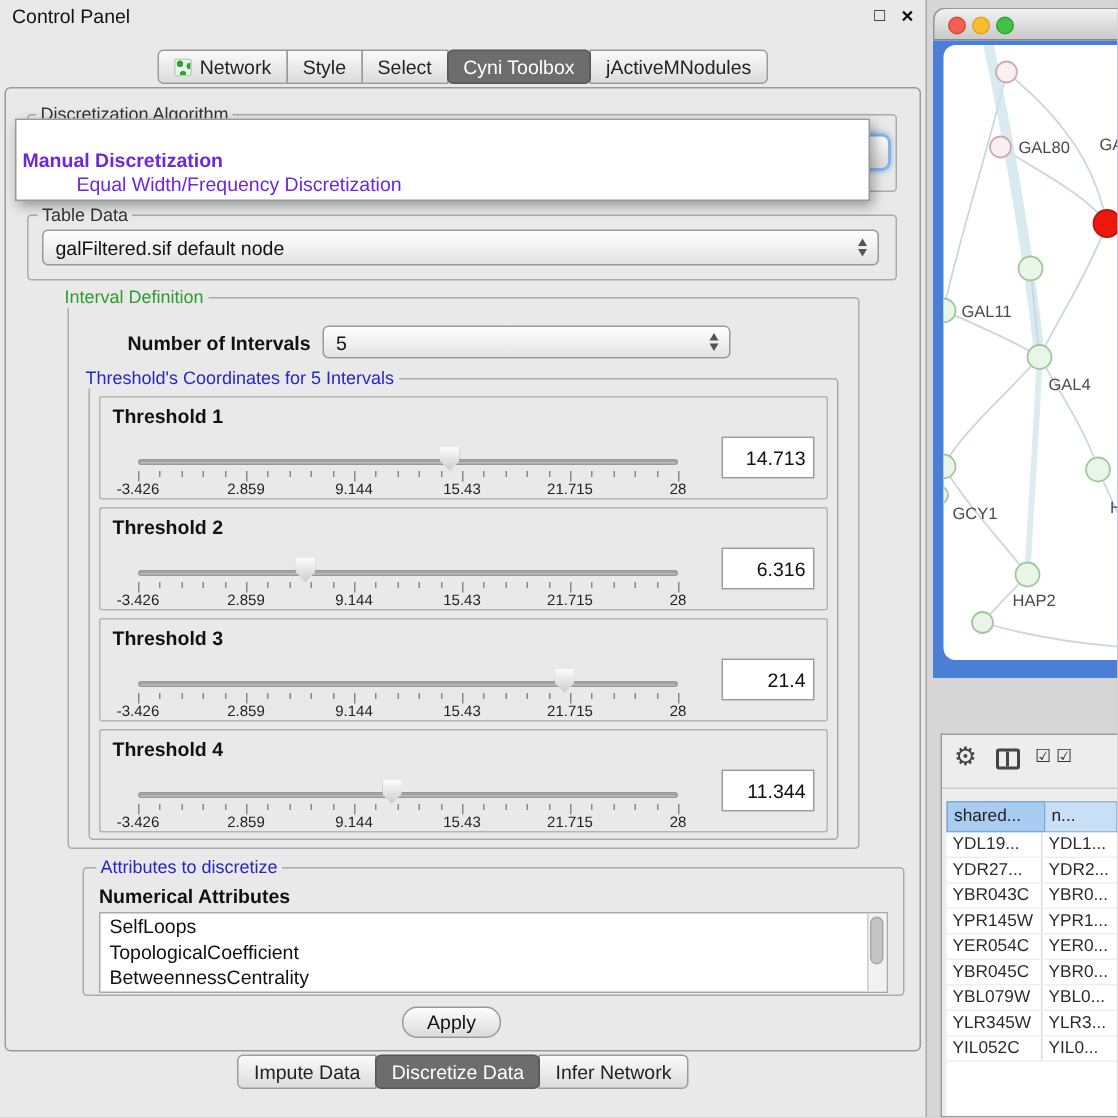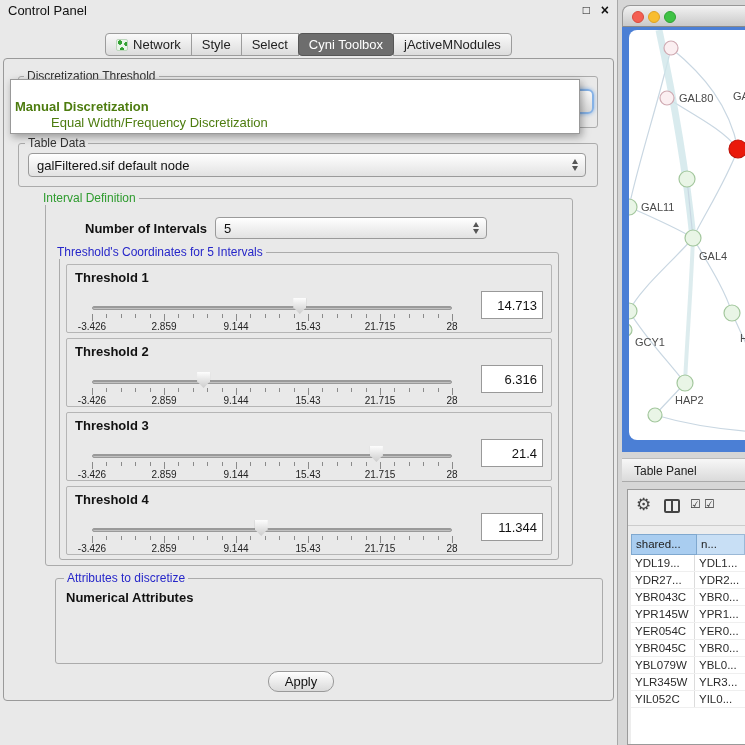--- a/index.html
+++ b/index.html
@@ -40,21 +40,21 @@
   .disc-box { position:absolute; left:18px; top:76px; width:580px; height:52px;
               border:1px solid #ababab; border-radius:3px; }
   .disc-title { left:24px; top:69px; }
   .combo-frag { position:absolute; left:566px; top:89px; width:28px; height:25px; z-index:4;
                 border:2px solid #86b2e6; border-radius:6px; box-shadow:0 0 4px #86b2e6;
                 background:linear-gradient(#fafafa,#dadada); }
 
   .algo-popup { position:absolute; left:10px; top:79px; width:570px; height:55px; background:#fff;
                 border:1px solid #999; box-shadow:2px 3px 8px rgba(0,0,0,.35); z-index:6; }
   .algo-ph { position:absolute; left:0; right:0; top:3px; text-align:center; color:#b3b3b3; font-size:13px; }
-  .algo-item { position:absolute; left:4px; font-size:13px; color:#4d7c0f; white-space:nowrap; }
+  .algo-item { position:absolute; left:4px; font-size:13px; color:#6d28d9; white-space:nowrap; }
   .algo-item.bold { font-weight:bold; }
 
   .td-box { position:absolute; left:18px; top:143px; width:580px; height:44px;
             border:1px solid #ababab; border-radius:3px; }
   .td-title { left:25px; top:136px; }
   .combo { background:linear-gradient(#ffffff,#e2e2e2); border:1px solid #9a9a9a; border-radius:4px;
            font-size:13px; color:#111; display:flex; align-items:center; padding:0 22px 0 8px;
            position:absolute; white-space:nowrap; overflow:hidden; }
   .combo-arrows { position:absolute; right:5px; top:50%; transform:translateY(-50%); width:9px; height:14px; }
   .combo-arrows::before { content:""; position:absolute; left:1px; top:1px;
@@ -170,21 +170,21 @@
         <div class="tab active">
           <span class="tab-label">Cyni Toolbox</span>
         </div>
         <div class="tab">
           <span class="tab-label">jActiveMNodules</span>
         </div>
       </div>
 
     <div class="main-box"></div>
 
-    <div class="group-title disc-title">Discretization Threshold</div>
+    <div class="group-title disc-title">Discretization Algorithm</div>
     <div class="disc-box"></div>
     <div class="combo-frag"></div>
 
     <div class="algo-popup" id="algo-popup">
     <div class="algo-item bold" style="top: 19px;">Manual Discretization</div>
         <div class="algo-item" style="top: 35px; margin-left: 36px;">Equal Width/Frequency Discretization</div>
       </div>
 
     <div class="group-title td-title">Table Data</div>
     <div class="td-box"></div>
@@ -370,23 +370,44 @@
             <span class="scale-label" style="left: 288px;">21.715</span>
             <span class="scale-label" style="left: 360px;">28</span>
           </div>
     <input class="th-value" readonly="" value="11.344" style="">
   </div>
       </div>
 
     <div class="attr-box"></div>
     <div class="group-title blue-title attr-title">Attributes to discretize</div>
     <div class="attr-sub">Numerical Attributes</div>
+    <div class="attr-list">
+      <div id="attr-list-inner">
+          <div class="attr-item">SelfLoops</div>
+          <div class="attr-item">TopologicalCoefficient</div>
+          <div class="attr-item">BetweennessCentrality</div>
+        </div>
+      <div class="attr-scroll">
+        <div class="attr-thumb"></div>
+      </div>
+    </div>
 
     <div class="apply-btn">Apply</div>
 
+    <div class="tabs-row bottom-tabs" id="bottom-tabs">
+        <div class="tab">
+          <span class="tab-label">Impute Data</span>
+        </div>
+        <div class="tab active">
+          <span class="tab-label">Discretize Data</span>
+        </div>
+        <div class="tab">
+          <span class="tab-label">Infer Network</span>
+        </div>
+      </div>
   </div>
 
   <div class="net-window">
     <div class="net-titlebar">
       <div class="tl tl-red"></div>
       <div class="tl tl-yellow"></div>
       <div class="tl tl-green"></div>
     </div>
     <div class="net-body">
       <div class="net-canvas">
@@ -422,23 +443,20 @@
             <circle cx="103" cy="283" r="8" fill="#e9f5e6" stroke="#a3c79d" stroke-width="1.2"></circle>
             <text x="111" y="312" class="node-label">H</text>
             <circle cx="56" cy="353" r="8" fill="#e9f5e6" stroke="#a3c79d" stroke-width="1.2"></circle>
             <text x="46" y="374" class="node-label">HAP2</text>
             <circle cx="26" cy="385" r="7" fill="#e9f5e6" stroke="#a3c79d" stroke-width="1.2"></circle>
           </svg>
       </div>
     </div>
   </div>
 
-  <div class="tp-bar">
-    <div class="tp-title">Table Panel</div>
-  </div>
 
   <div class="tbl-window">
     <div class="tbl-toolbar">
       <div class="gear-icon">⚙</div>
       <div class="columns-icon"></div>
       <div class="check-icon check-1">☑</div>
       <div class="check-icon check-2">☑</div>
     </div>
     <div class="tbl-header" id="tbl-header">
         <div class="tbl-hcell h1">shared...</div>

